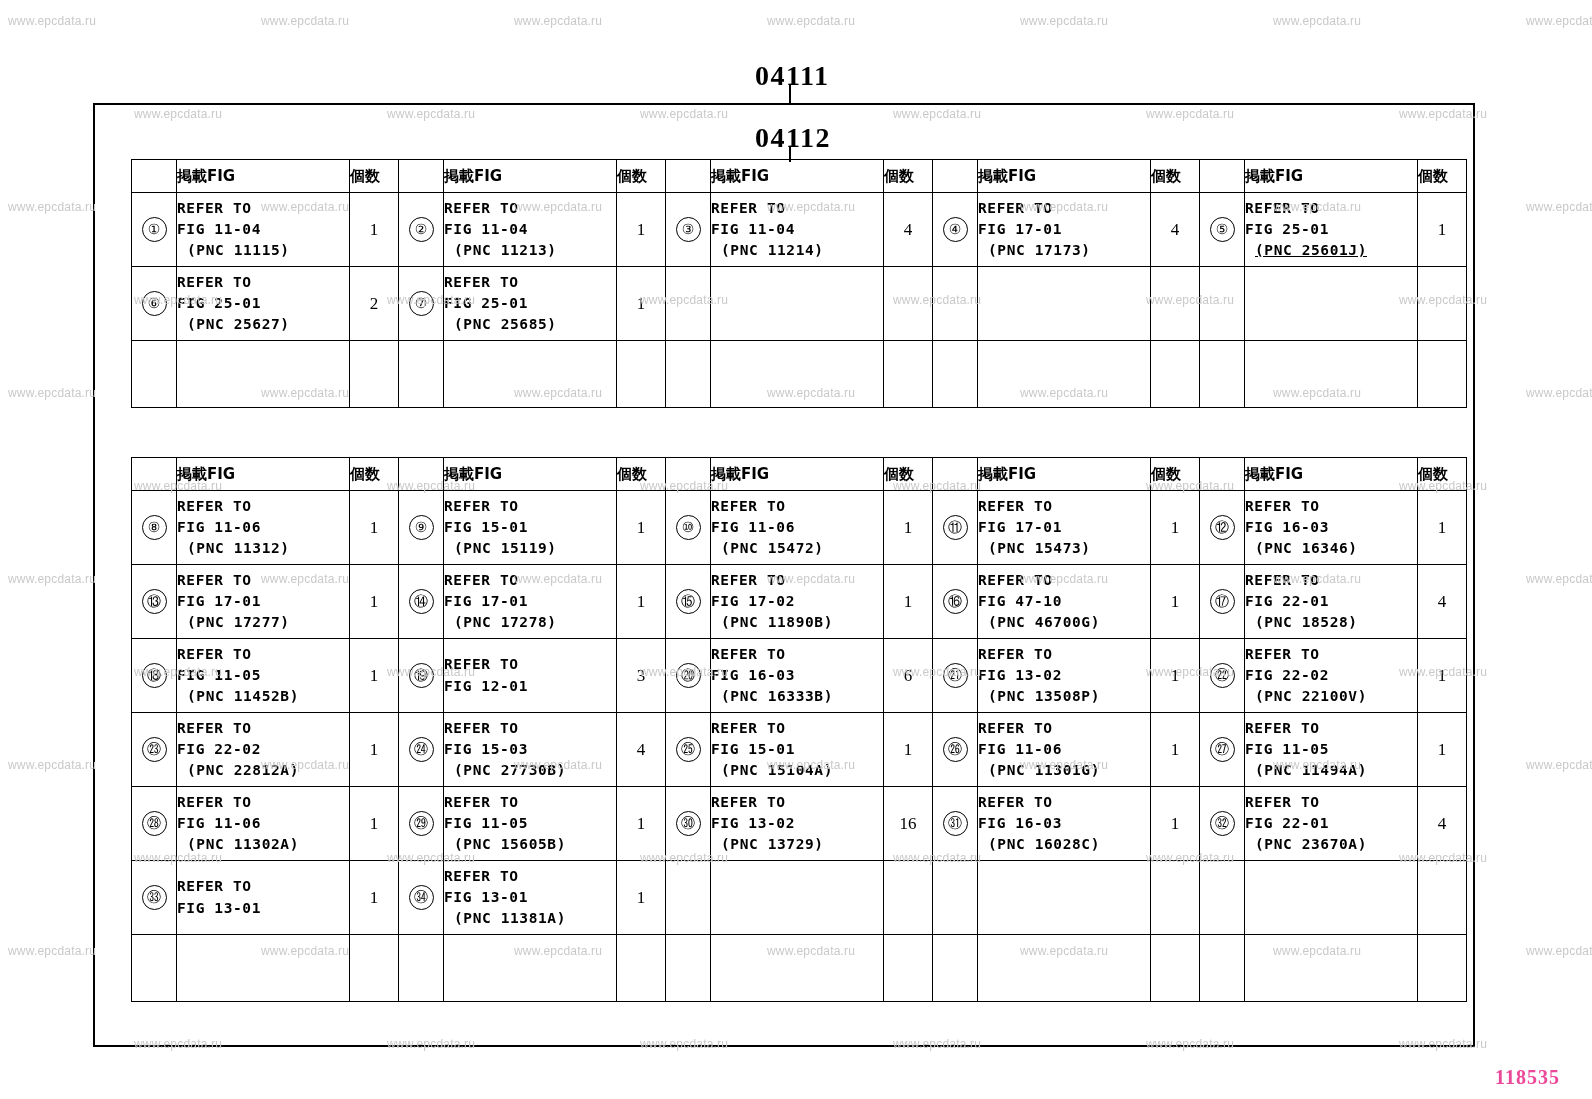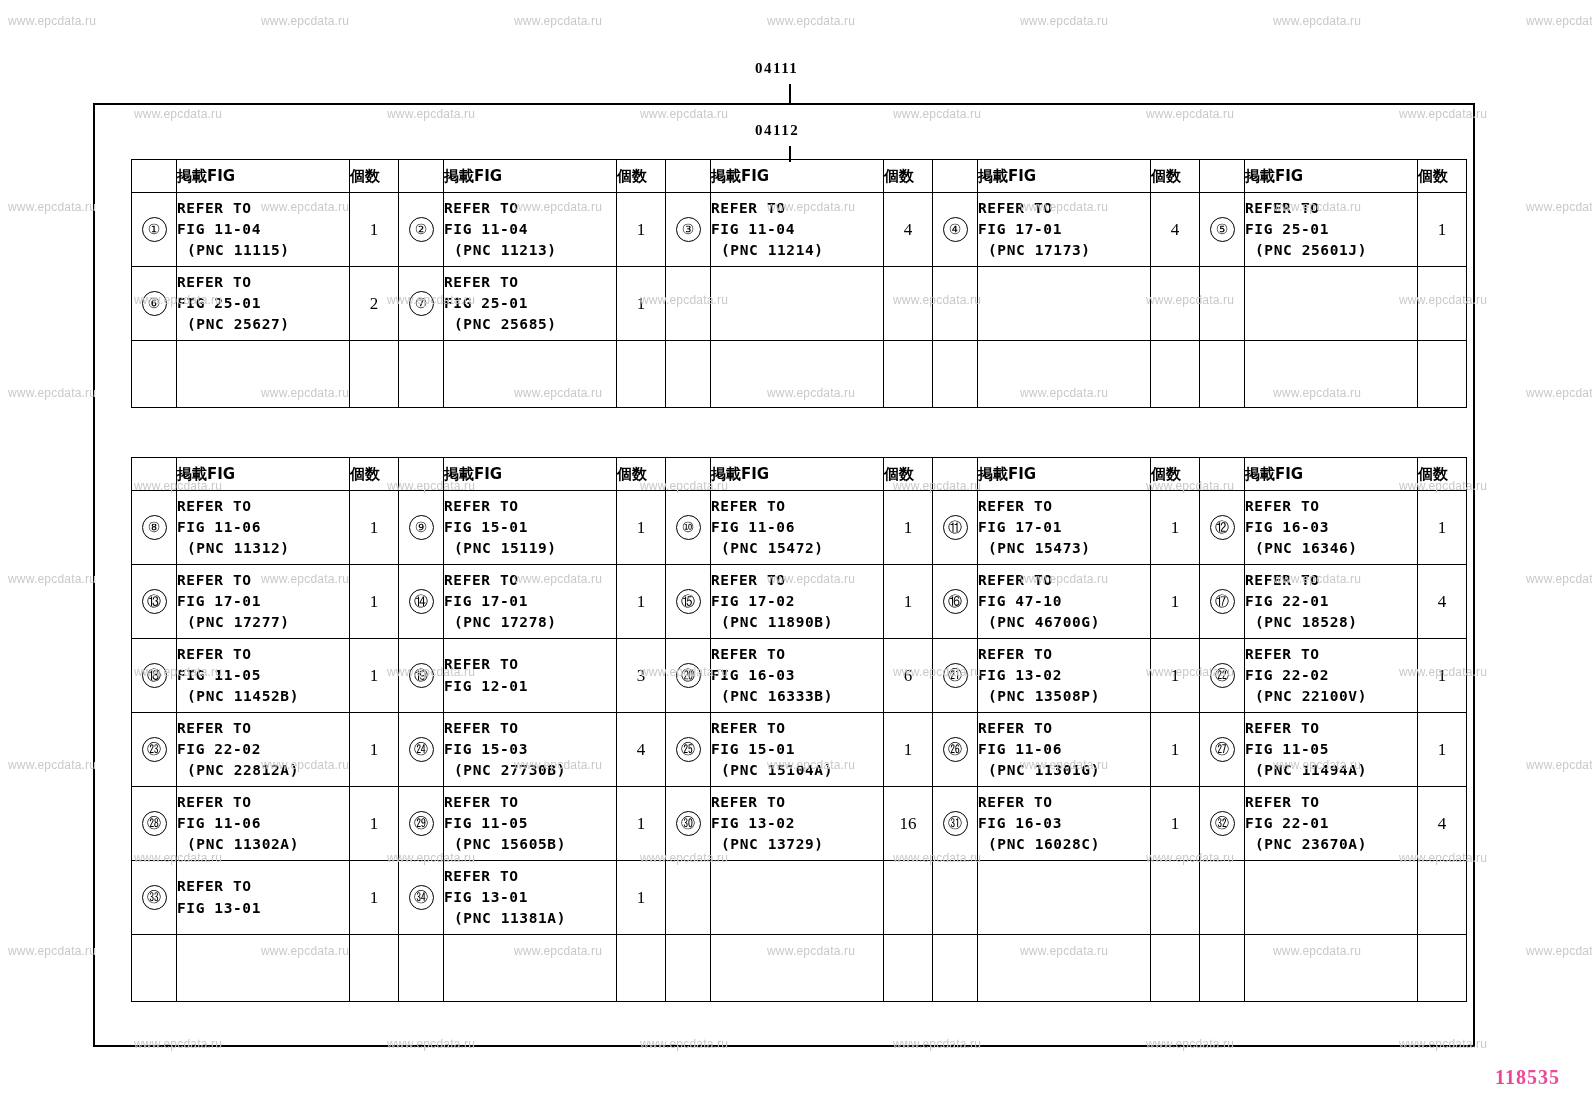--- a/index.html
+++ b/index.html
@@ -40,21 +40,21 @@
     height: 944px;
     border: 2px solid #000;
     box-sizing: border-box;
     z-index: 2;
   }
 
   .callout {
     position: absolute;
     font-family: "Liberation Serif", serif;
     font-weight: bold;
-    font-size: 15px;
+    font-size: 28px;
     letter-spacing: 1.5px;
     color: #000;
     z-index: 6;
   }
   .leader {
     position: absolute;
     width: 2px;
     background: #000;
     z-index: 6;
   }
@@ -280,21 +280,21 @@
           <td class="fig-cell col-fig">
             <div>REFER TO</div>
             <div>FIG 17-01</div>
             <div style="padding-left: 10px;">(PNC 17173)</div>
           </td>
           <td class="qty-cell col-qty">4</td>
           <td class="idx-cell col-idx"><span class="circnum">⑤</span></td>
           <td class="fig-cell col-fig">
             <div>REFER TO</div>
             <div>FIG 25-01</div>
-            <div style="padding-left: 10px;">(PNC 25601J)</div>
+            <div style="padding-left: 10px; text-decoration: underline;">(PNC 25601J)</div>
           </td>
           <td class="qty-cell col-qty">1</td>
         </tr>
         <tr>
           <td class="idx-cell col-idx"><span class="circnum">⑥</span></td>
           <td class="fig-cell col-fig">
             <div>REFER TO</div>
             <div>FIG 25-01</div>
             <div style="padding-left: 10px;">(PNC 25627)</div>
           </td>

